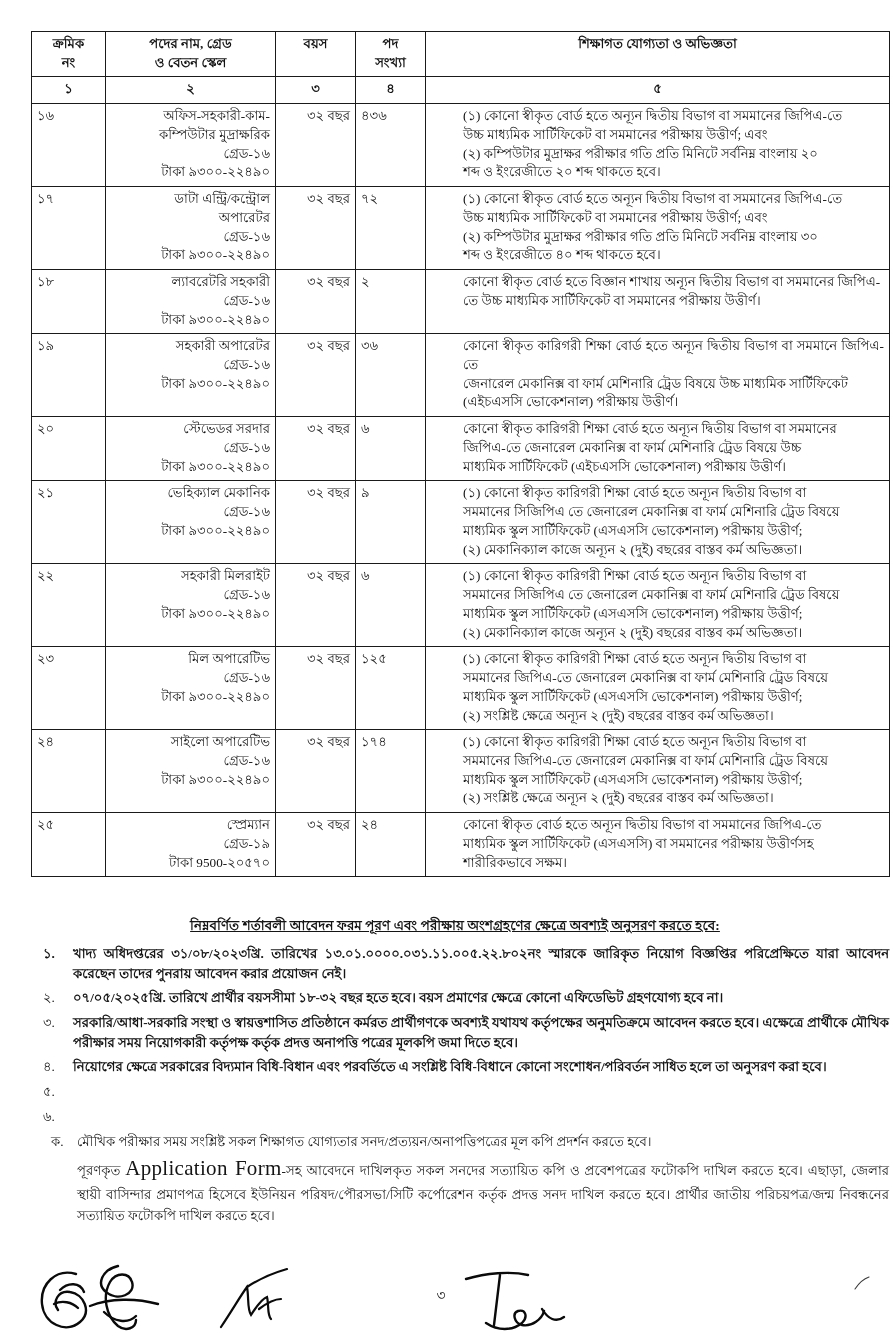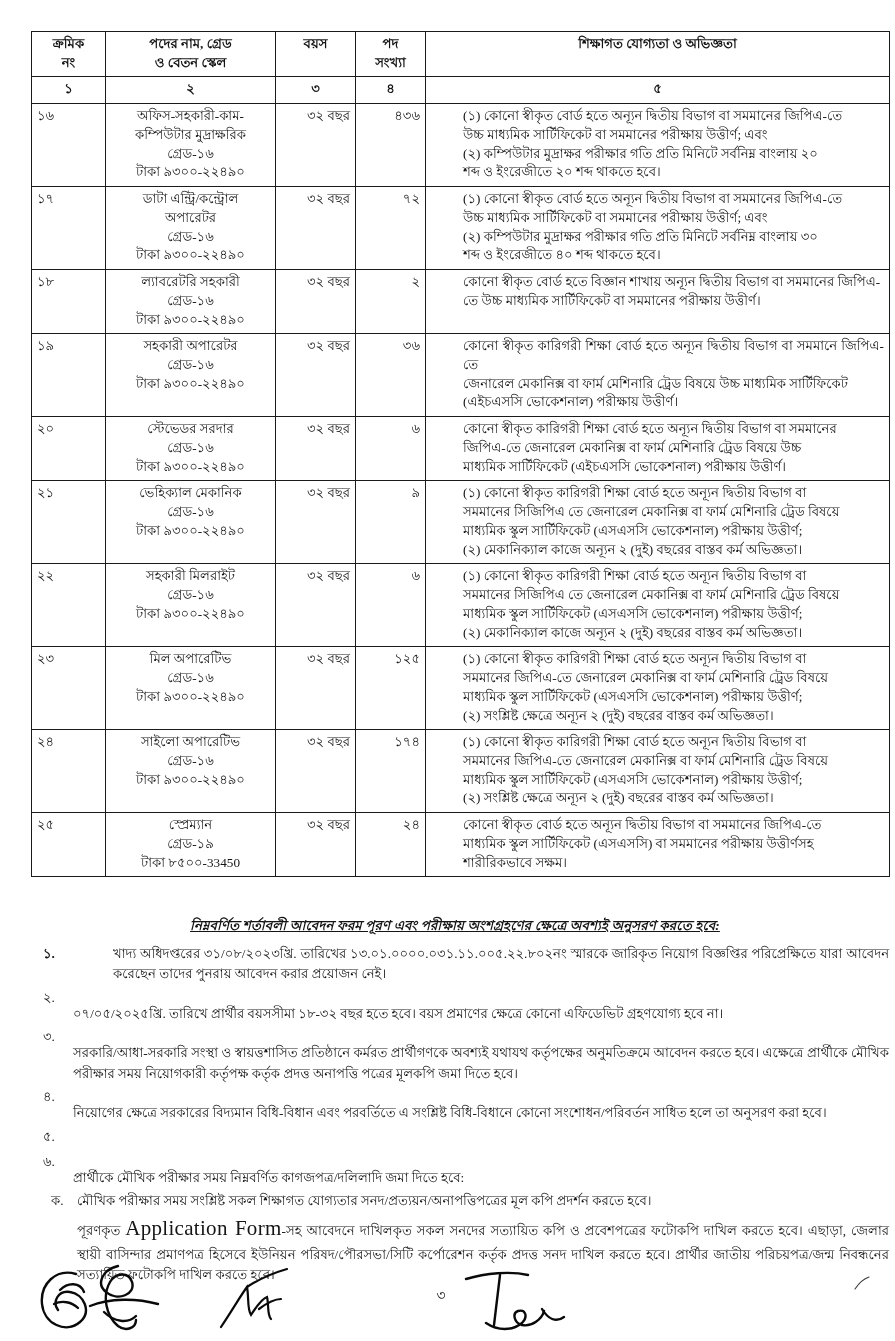--- a/index.html
+++ b/index.html
@@ -49,36 +49,35 @@
     line-height:1.35;
   }
   td.numrow{
     text-align:center;
     font-weight:bold;
     font-size:13.6px;
     padding:1px 0 2px 0;
   }
   td.sl{text-align:left;}
   td.age{text-align:right;}
-  td.vac{text-align:right;}
-  td.post{text-align:center;}
+  td.vac{text-align:left;}
+  td.post{text-align:right;}
   td.qual{text-align:justify;text-justify:inter-word;}
   .qline{display:block;margin-left:32px;}
   .postline{display:block;}
 
   
   .cond-head{
     position:absolute;
     left:130px;top:916px;width:650px;
     font-size:13.4px;
     font-weight:bold;
     text-decoration:underline;
     text-align:center;
     letter-spacing:0.1px;
-    font-style:italic;
   }
   .cond-list{
     position:absolute;
     left:31px;top:944px;width:858px;
   }
   .cond-item{
     display:flex;
     align-items:flex-start;
     margin-bottom:3px;
   }
@@ -91,22 +90,22 @@
     box-sizing:border-box;
   }
   .cond-text{
     flex:1 1 auto;
     font-size:13.2px;
     line-height:1.55;
     text-align:justify;
     text-justify:inter-word;
     font-weight:bold;
   }
-  .cond-item.strong .cond-text{font-weight:normal;margin-left:40px;}
-  .cond-item.normal .cond-text{font-weight:normal;margin-top:16px;}
+  .cond-item.strong .cond-text{font-weight:bold;}
+  .cond-item.normal .cond-text{font-weight:bold;}
   .cond-item.normal .cond-num{font-weight:normal;}
 
   .sub-item{
     display:flex;
     align-items:flex-start;
     margin-top:2px;
   }
   .sub-num{
     width:46px;flex:0 0 46px;
     font-size:13.2px;
@@ -329,21 +328,21 @@
               <span class="qline">সমমানের জিপিএ-তে জেনারেল মেকানিক্স বা ফার্ম মেশিনারি ট্রেড বিষয়ে</span>
               <span class="qline">মাধ্যমিক স্কুল সার্টিফিকেট (এসএসসি ভোকেশনাল) পরীক্ষায় উত্তীর্ণ;</span>
               <span class="qline">(২) সংশ্লিষ্ট ক্ষেত্রে অন্যূন ২ (দুই) বছরের বাস্তব কর্ম অভিজ্ঞতা।</span>
             </td>
           </tr>
           <tr>
             <td class="sl">২৫</td>
             <td class="post">
               <span class="postline">স্প্রেম্যান</span>
               <span class="postline">গ্রেড-১৯</span>
-              <span class="postline">টাকা ৮৫০০-33450</span>
+              <span class="postline">টাকা 9500-২০৫৭০</span>
             </td>
             <td class="age">৩২ বছর</td>
             <td class="vac">২৪</td>
             <td class="qual">
               <span class="qline">কোনো স্বীকৃত বোর্ড হতে অন্যূন দ্বিতীয় বিভাগ বা সমমানের জিপিএ-তে</span>
               <span class="qline">মাধ্যমিক স্কুল সার্টিফিকেট (এসএসসি) বা সমমানের পরীক্ষায় উত্তীর্ণসহ</span>
               <span class="qline">শারীরিকভাবে সক্ষম।</span>
             </td>
           </tr>
         </tbody>
@@ -367,21 +366,20 @@
       </div>
       <div class="cond-item normal">
         <div class="cond-num">৪.</div>
         <div class="cond-text">নিয়োগের ক্ষেত্রে সরকারের বিদ্যমান বিধি-বিধান এবং পরবর্তিতে এ সংশ্লিষ্ট বিধি-বিধানে কোনো সংশোধন/পরিবর্তন সাধিত হলে তা অনুসরণ করা হবে।</div>
       </div>
       <div class="cond-item normal">
         <div class="cond-num">৫.</div>
       </div>
       <div class="cond-item normal">
         <div class="cond-num">৬.</div>
-        <div class="cond-text">প্রার্থীকে মৌখিক পরীক্ষার সময় নিম্নবর্ণিত কাগজপত্র/দলিলাদি জমা দিতে হবে:</div>
       </div>
       <div class="sub-item">
         <div class="sub-num">ক.</div>
         <div class="sub-text">
           <div>মৌখিক পরীক্ষার সময় সংশ্লিষ্ট সকল শিক্ষাগত যোগ্যতার সনদ/প্রত্যয়ন/অনাপত্তিপত্রের মূল কপি প্রদর্শন করতে হবে।</div>
           <div><span>পূরণকৃত </span><span class="appform">Application Form</span><span>-সহ আবেদনে দাখিলকৃত সকল সনদের সত্যায়িত কপি ও প্রবেশপত্রের ফটোকপি দাখিল করতে হবে। এছাড়া, জেলার স্থায়ী বাসিন্দার প্রমাণপত্র হিসেবে ইউনিয়ন পরিষদ/পৌরসভা/সিটি কর্পোরেশন কর্তৃক প্রদত্ত সনদ দাখিল করতে হবে। প্রার্থীর জাতীয় পরিচয়পত্র/জন্ম নিবন্ধনের সত্যায়িত ফটোকপি দাখিল করতে হবে।</span></div>
         </div>
       </div>
     </div>
 

